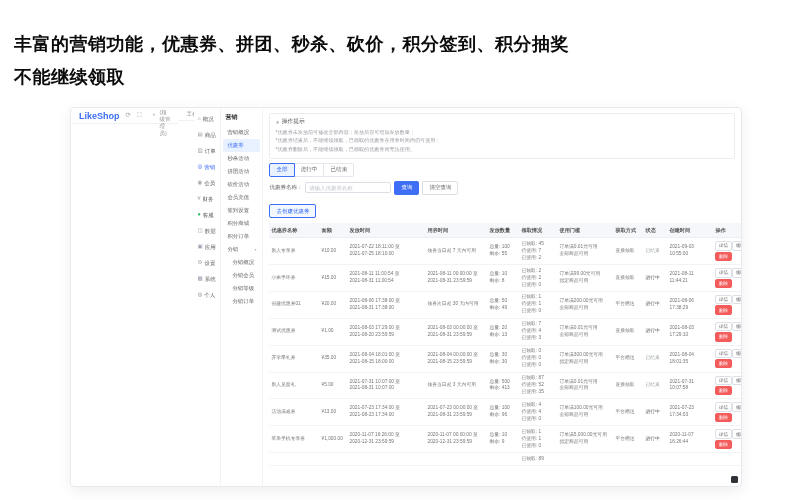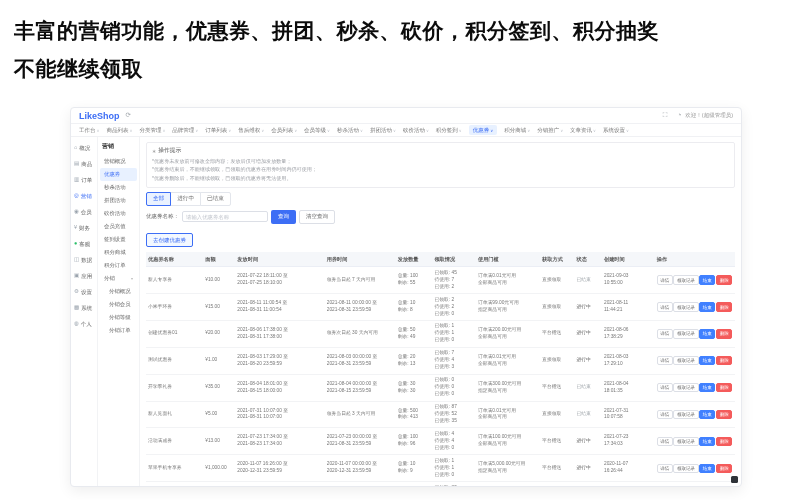--- a/index.html
+++ b/index.html
@@ -1,23 +1,23 @@
 <!DOCTYPE html>
 <html><head>
 <meta charset="utf-8">
 <style>
   * { margin:0; padding:0; box-sizing:border-box; }
   body { width:811px; height:500px; background:#fff; font-family:"Liberation Sans","DejaVu Sans",sans-serif; overflow:hidden; }
   .page { position:relative; width:811px; height:500px; background:#fff; }
 
-  .hero { padding:12px 16px 0 14px; font-size:21px; font-weight:700; color:#0c0c0c; line-height:1.82; letter-spacing:.5px; }
+  .hero { padding:28px 16px 0 14px; font-size:18px; font-weight:700; color:#0c0c0c; line-height:1.82; letter-spacing:.5px; }
 
   .admin { position:absolute; left:70px; top:107px; width:672px; height:380px; background:#fff;
            border:1px solid #e8eaef; border-radius:4px; box-shadow:0 4px 14px rgba(0,0,0,.07);
-           display:flex; flex-direction:column; overflow:hidden; color:#666; }
+           display:flex; flex-direction:row; overflow:hidden; color:#666; }
 
   .navbar { height:16px; flex:0 0 16px; display:flex; align-items:center; padding:0 8px; border-bottom:1px solid #f0f1f4; }
   .brand { color:#3d6ef5; font-weight:700; font-size:9px; }
   .nav-icon { margin-left:6px; color:#9aa0a6; font-size:6.5px; line-height:1; }
   .nav-right { margin-left:auto; display:flex; align-items:center; gap:4px; }
   .welcome { font-size:5.5px; color:#999; }
 
   .tabbar { height:13px; flex:0 0 13px; display:flex; align-items:center; gap:7px; padding:0 8px;
             border-bottom:1px solid #f0f1f4; white-space:nowrap; overflow:hidden; }
   .tab { font-size:5.5px; color:#777; display:inline-flex; align-items:center; gap:1px; }

